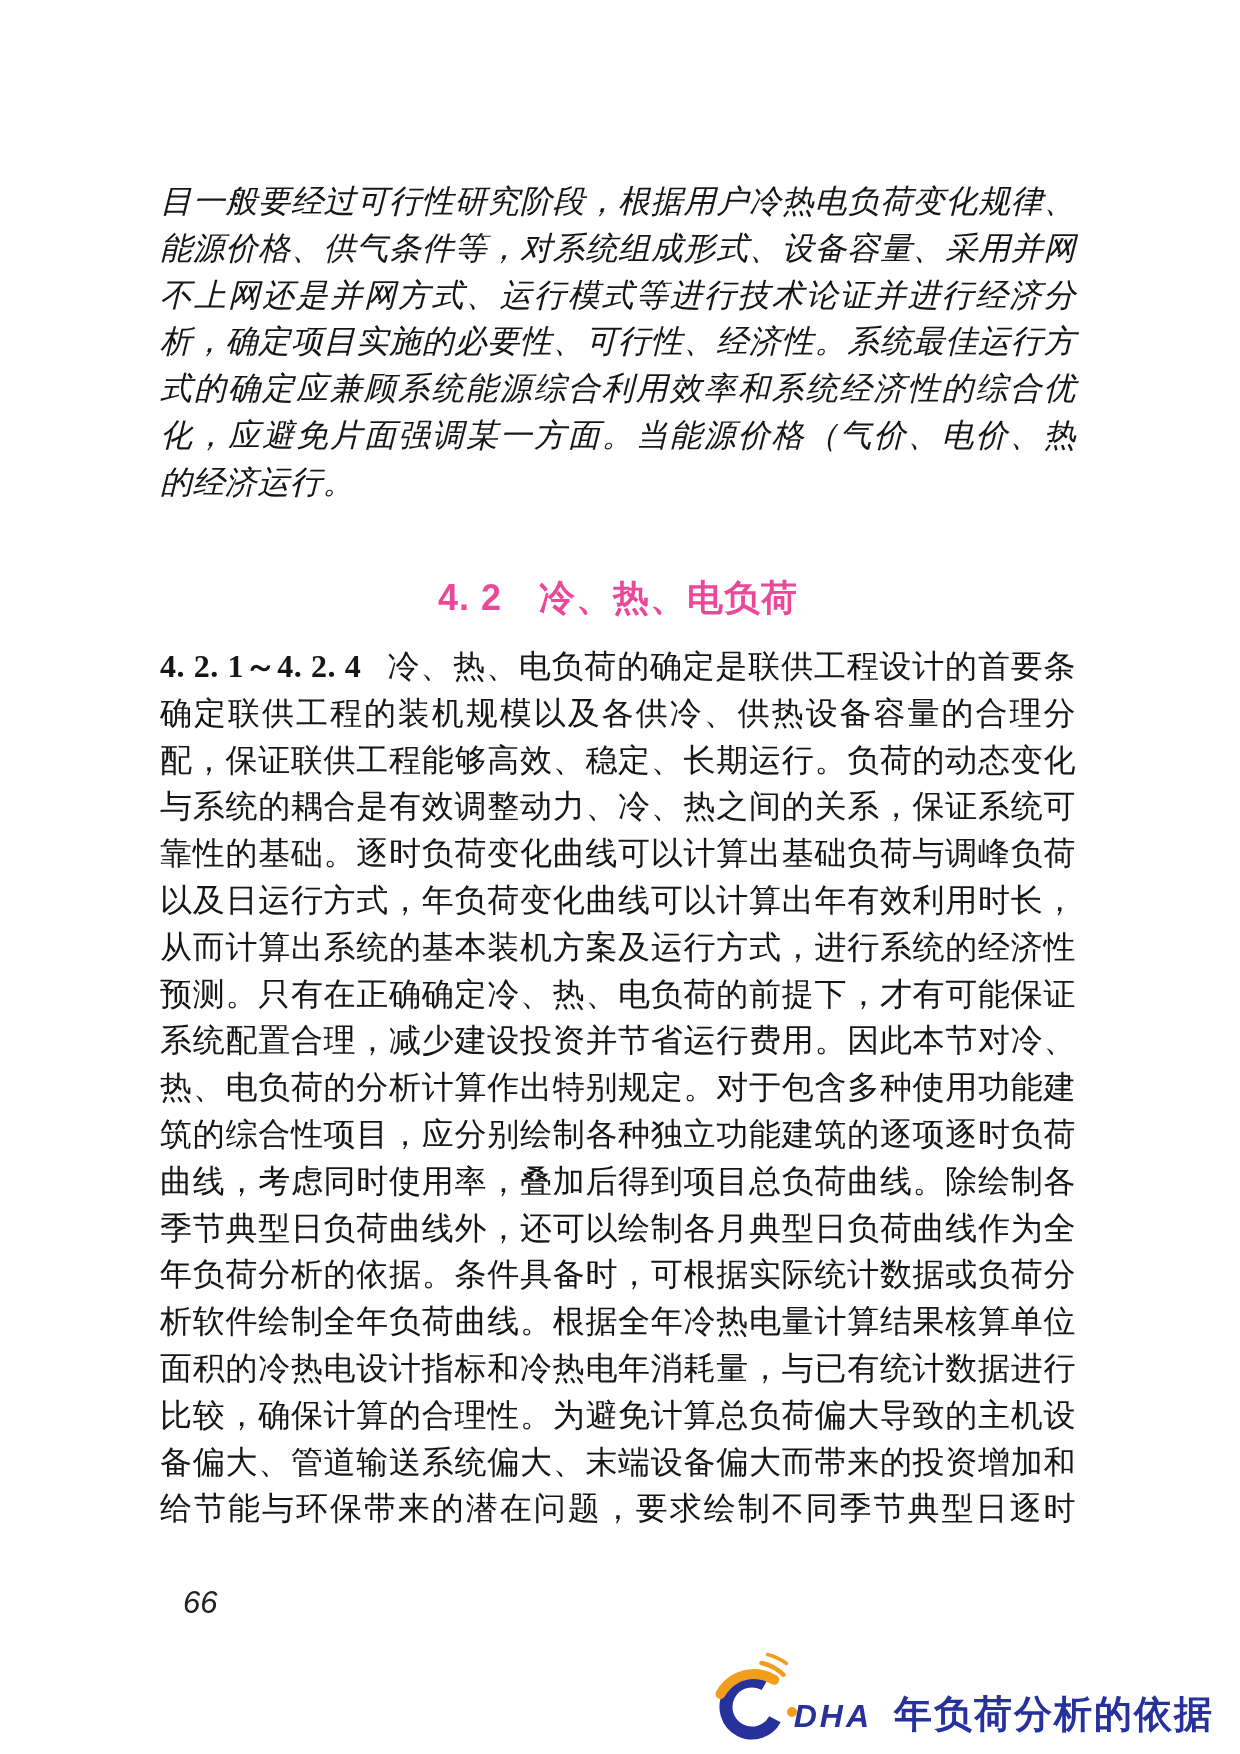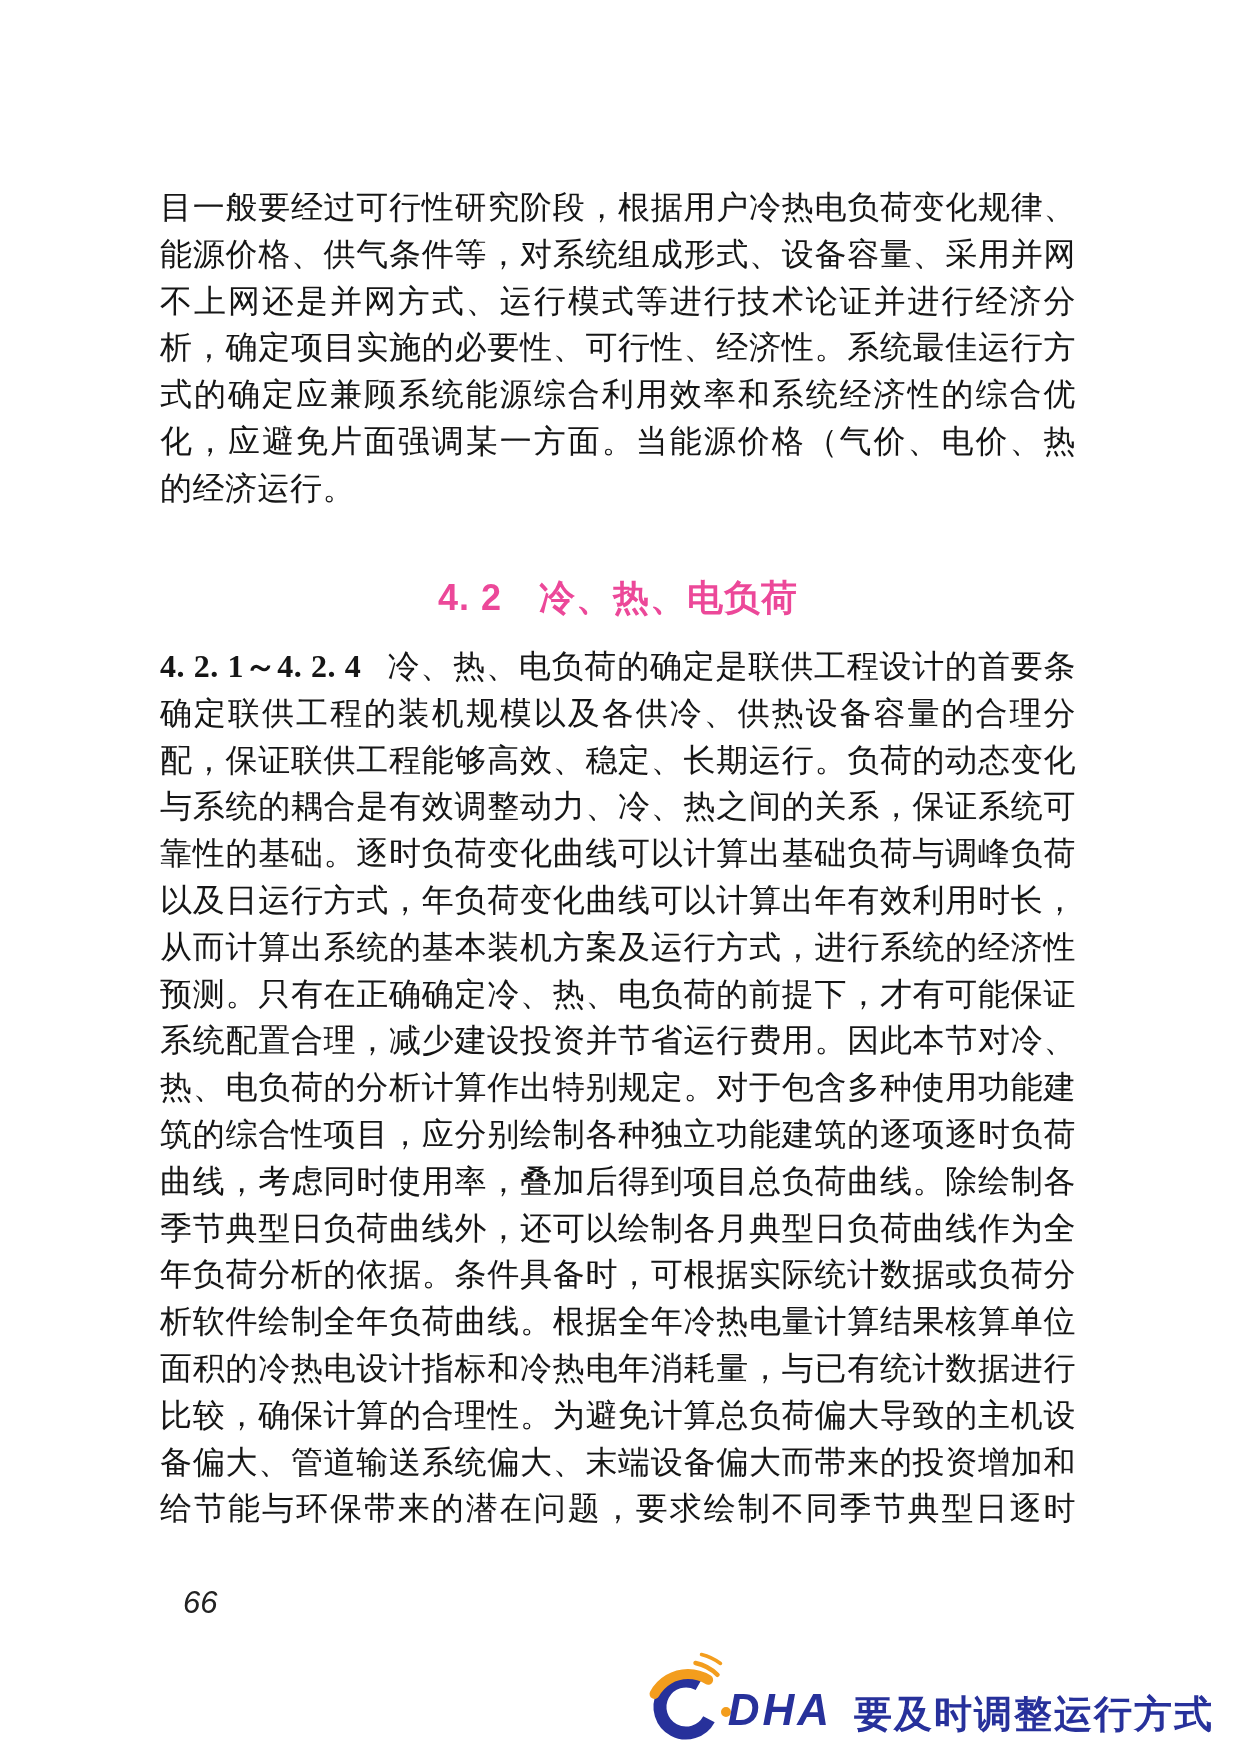--- a/index.html
+++ b/index.html
@@ -16,21 +16,21 @@
     font-size:32px;
     line-height:46.8px;
     height:46.8px;
     text-align:justify;
     text-align-last:justify;
     letter-spacing:0.5px;
     white-space:normal;
   }
   .line.last{text-align-last:left;}
 
-  #para1{top:184px;}
+  #para1{top:178px;font-style:italic;}
   #para2{top:643px;}
 
   .clause{font-weight:bold;}
   .clause-gap{display:inline-block;width:26px;}
 
   #heading{
     position:absolute;left:160px;top:578px;width:916px;
     margin:0;text-align:center;
     font-family:"Liberation Sans","DejaVu Sans",sans-serif;
     font-weight:bold;font-size:36px;line-height:40px;color:#ec4899;
@@ -43,21 +43,21 @@
     font-family:Liberation Sans, sans-serif;
   }
 
   .logo{
     position:absolute;right:26px;top:1650px;height:96px;
     display:flex;align-items:flex-end;
   }
   .logo-acronym{
     font-family:"Liberation Sans","DejaVu Sans",sans-serif;
     font-style:italic;font-weight:bold;
-    font-size:44px;line-height:1;
+    font-size:32px;line-height:1;
     color:var(--logo-blue,#27319b);
     margin-left:-16px;margin-bottom:14px;
     letter-spacing:3px;
   }
   .logo-name{
     font-family:"Liberation Sans","DejaVu Sans",sans-serif;
     font-weight:bold;
     font-size:38px;line-height:1;
     color:var(--logo-blue,#27319b);
     margin-left:22px;margin-bottom:13px;
@@ -115,16 +115,16 @@
     <svg width="100" height="96" viewBox="0 0 100 96" aria-hidden="true">
 
       <circle cx="42" cy="57" r="26" fill="none" stroke="#27319b" stroke-width="13" stroke-dasharray="122.5 40.8" transform="rotate(28 42 57)"></circle>
 
       <circle cx="44" cy="62" r="38" fill="none" stroke="#f39d1d" stroke-width="10" stroke-dasharray="0 138 62 300" stroke-linecap="round"></circle>
 
       <path d="M 51.5 13.0 A 45 45 0 0 1 73.5 24.8" fill="none" stroke="#f39d1d" stroke-width="4.5" stroke-linecap="round"></path>
       <path d="M 57.5 4.5 A 53 53 0 0 1 76.5 13.5" fill="none" stroke="#f39d1d" stroke-width="3.5" stroke-linecap="round"></path>
     </svg>
     <span class="logo-acronym">DHA</span>
-    <span class="logo-name">要及时调整运行方式</span>
+    <span class="logo-name">年负荷分析的依据</span>
   </div>
 
 </div>
 
 </body></html>

